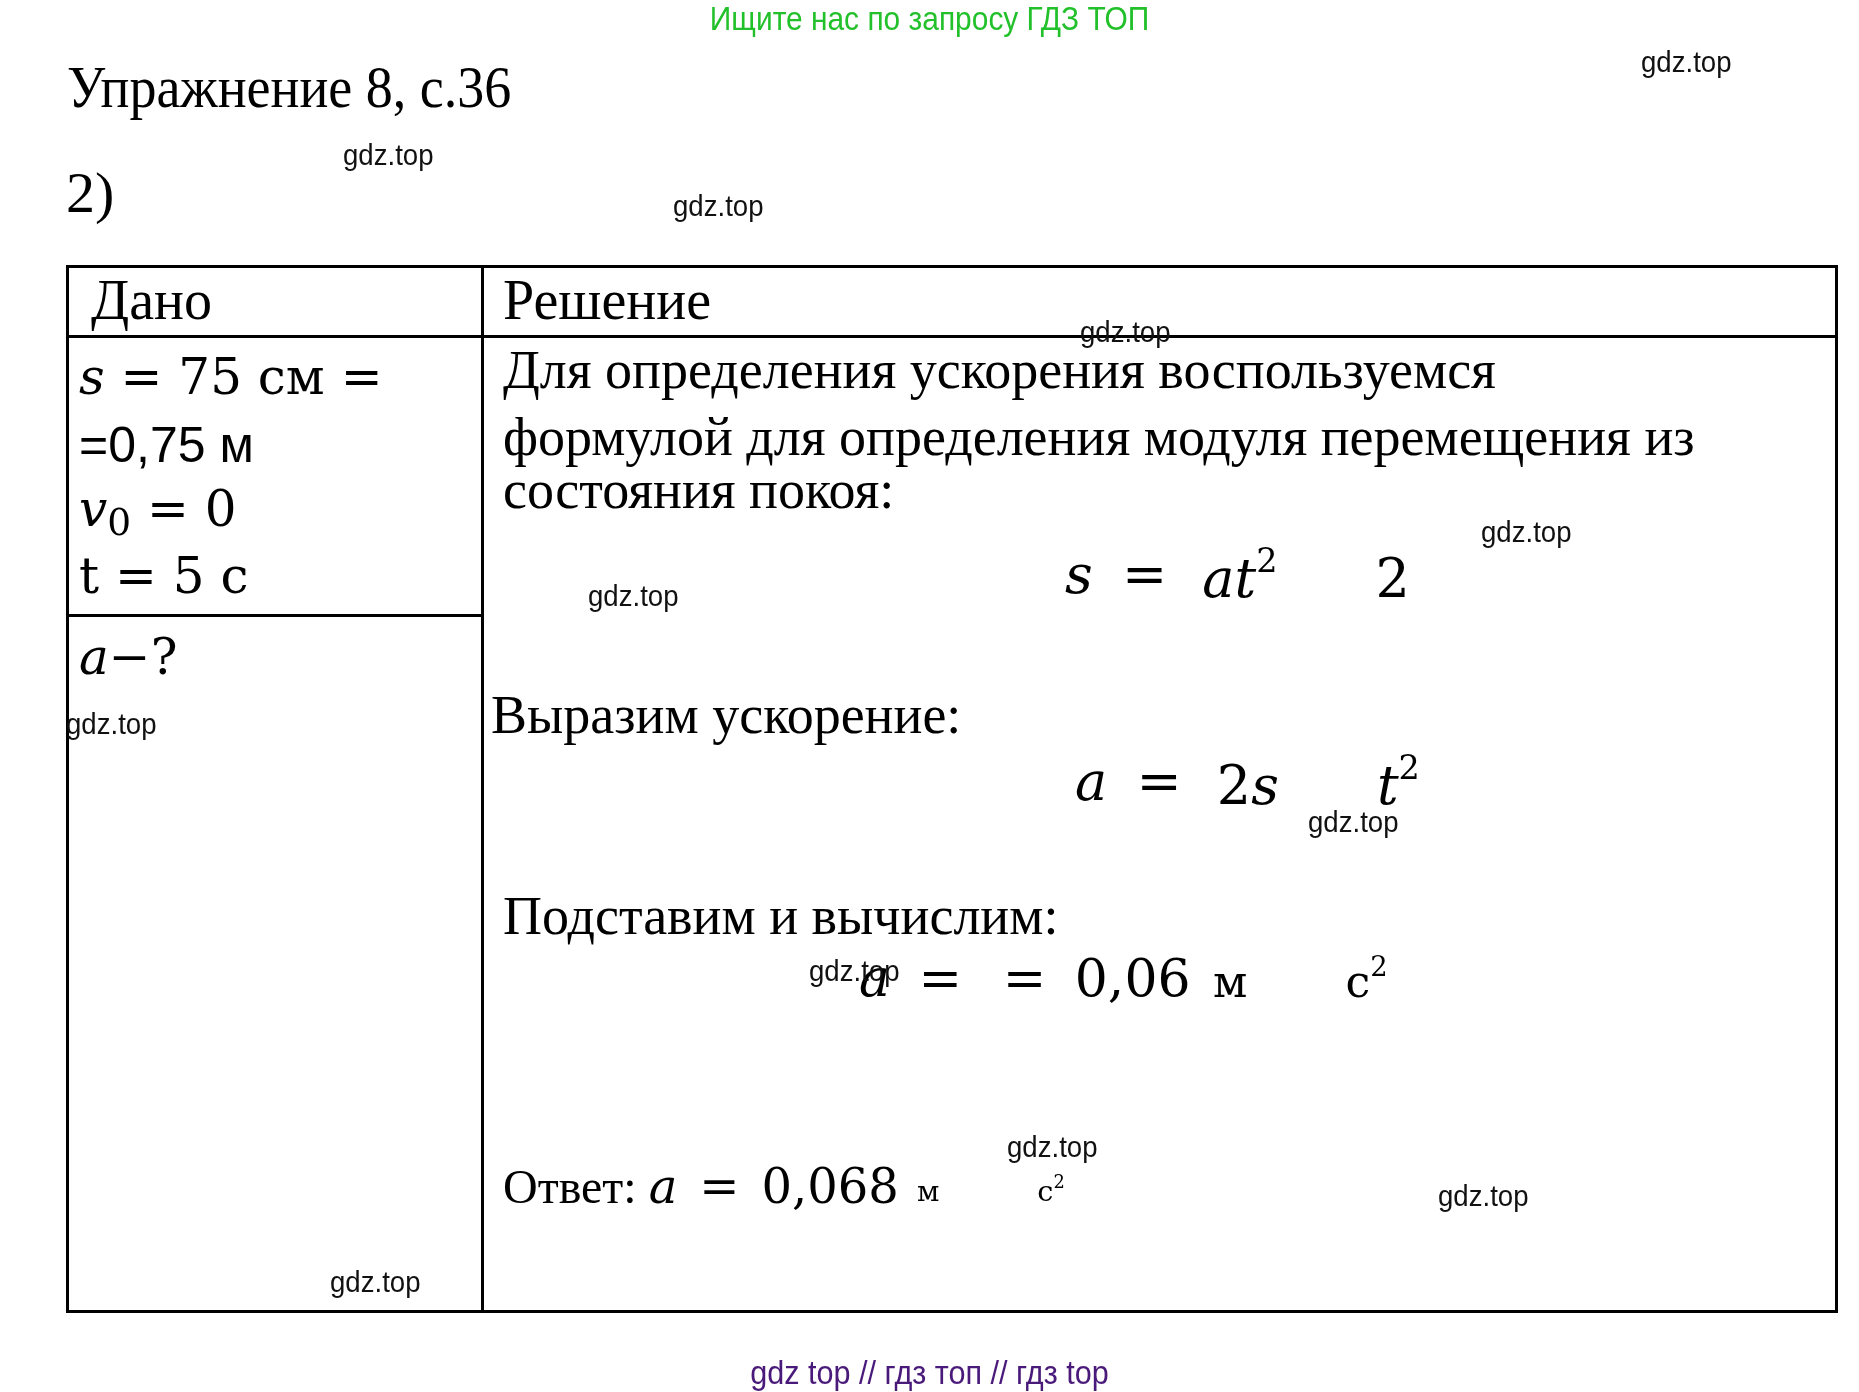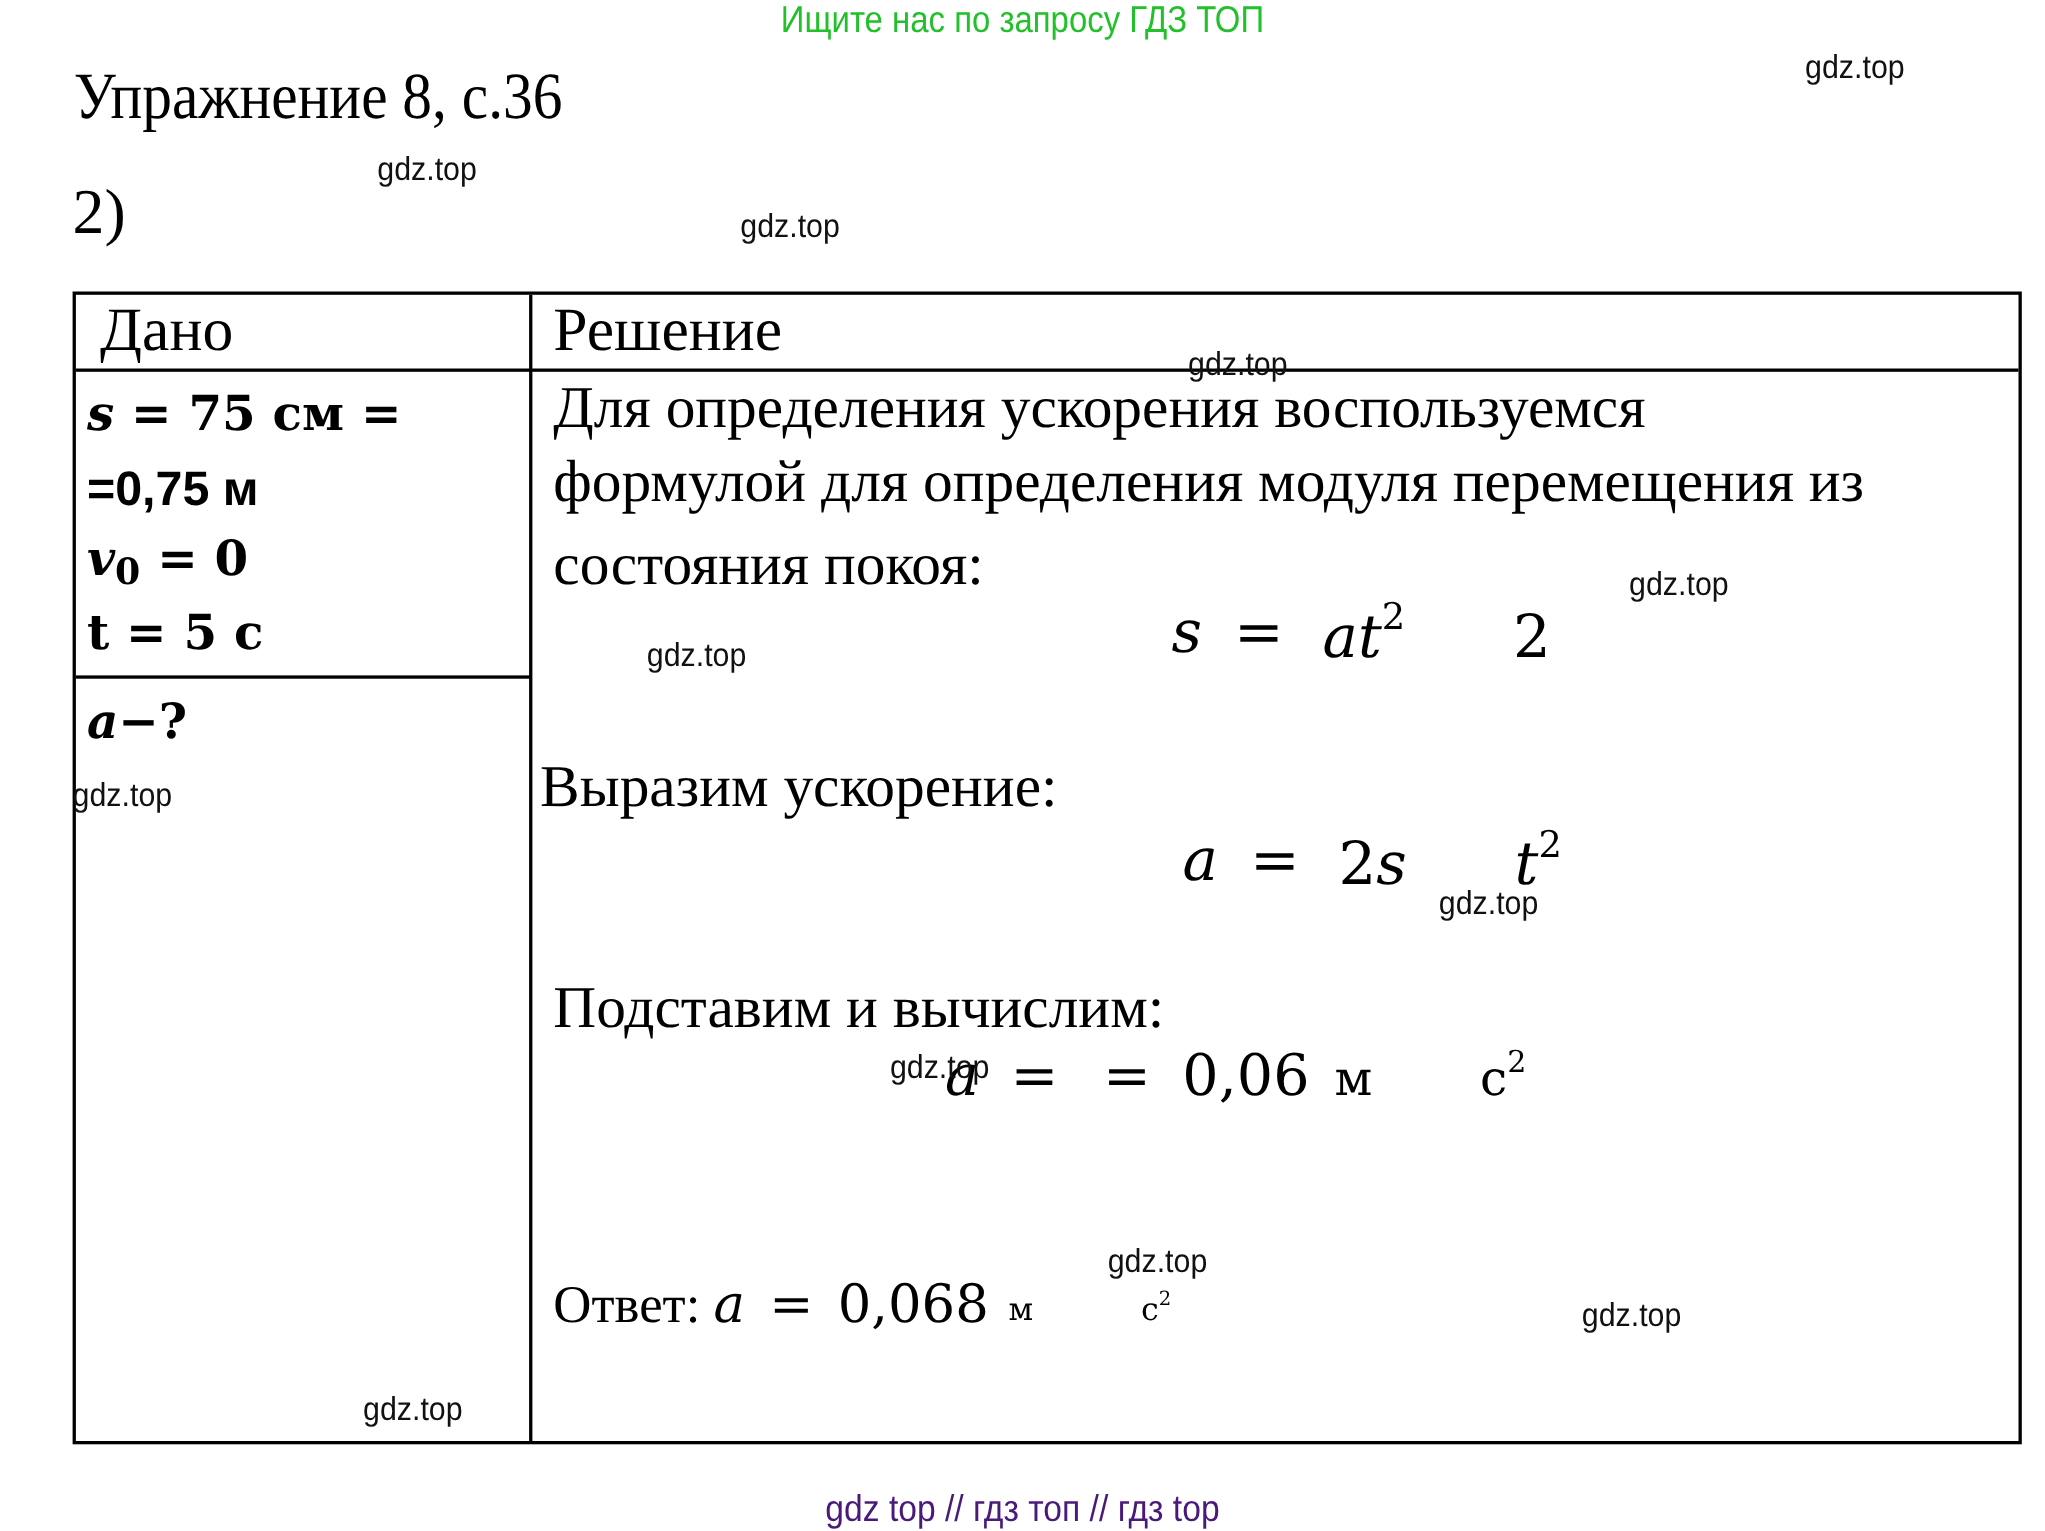--- a/index.html
+++ b/index.html
@@ -14,21 +14,21 @@
   .item-num { left:66px; top:160px; font-size:58px; line-height:66px; }
 
   .wm { font-size:30px; color:#111; line-height:32px; transform:scaleX(0.92); transform-origin:left; }
 
   .table { position:absolute; left:66px; top:265px; width:1772px; height:1048px; border:3px solid #000; box-sizing:border-box; }
   .vline { position:absolute; left:412px; top:0; bottom:0; border-left:3px solid #000; }
   .hline-header { position:absolute; left:0; right:0; top:67px; border-top:3px solid #000; }
   .hline-given { position:absolute; left:0; width:413px; top:346px; border-top:3px solid #000; }
 
   .cell-text { font-size:54px; line-height:60px; }
-  .given { font-size:44px; line-height:58px;font-weight:bold; }
+  .given { font-size:50px; line-height:58px; }
   .given i { font-family:"DejaVu Serif", serif; font-style:italic; }
 
   .frac { display:inline-flex; flex-direction:row; align-items:center; vertical-align:middle;gap:43px; }
   .frac .num, .frac .den { padding:0 6px; line-height:1.1; }
   .frac .bar { align-self:stretch; border-top:4px solid #000; }
   .mi { font-style:italic; }
   sup { font-size:0.62em; vertical-align:0.75em; line-height:0; }
 
   .footer { left:0; width:1859px; top:1354px; text-align:center; font-size:34px; color:#4a1a7a; line-height:36px; transform:scaleX(0.9); transform-origin:center; }
 </style>
@@ -55,21 +55,21 @@
   <div class="abs given" style="left:10px; top:212px;">
     <i>v</i><span class="math" style="font-size:0.75em; vertical-align:-0.25em;">0</span><span class="math"> = 0</span>
   </div>
   <div class="abs given math" style="left:10px; top:279px;">t = 5 с</div>
   <div class="abs given" style="left:10px; top:360px;">
     <i>a</i><span class="math">−?</span>
   </div>
 
   <div class="abs serif cell-text" style="left:434px; top:139px;">формулой для определения модуля перемещения из</div>
   <div class="abs serif cell-text" style="left:434px; top:72px;">Для определения ускорения воспользуемся</div>
-  <div class="abs serif cell-text" style="left:434px; top:215px;">состояния покоя:</div>
+  <div class="abs serif cell-text" style="left:434px; top:192px;">состояния покоя:</div>
 
   <div class="abs math" style="left:996px; top:275px; font-size:54px;">
     <span class="mi">s</span>
     <span style="margin:0 12px;">=</span>
     <span class="frac">
       <span class="num"><span class="mi">a</span><span class="mi">t</span><sup>2</sup></span>
       <span class="bar"></span>
       <span class="den">2</span>
     </span>
   </div>

